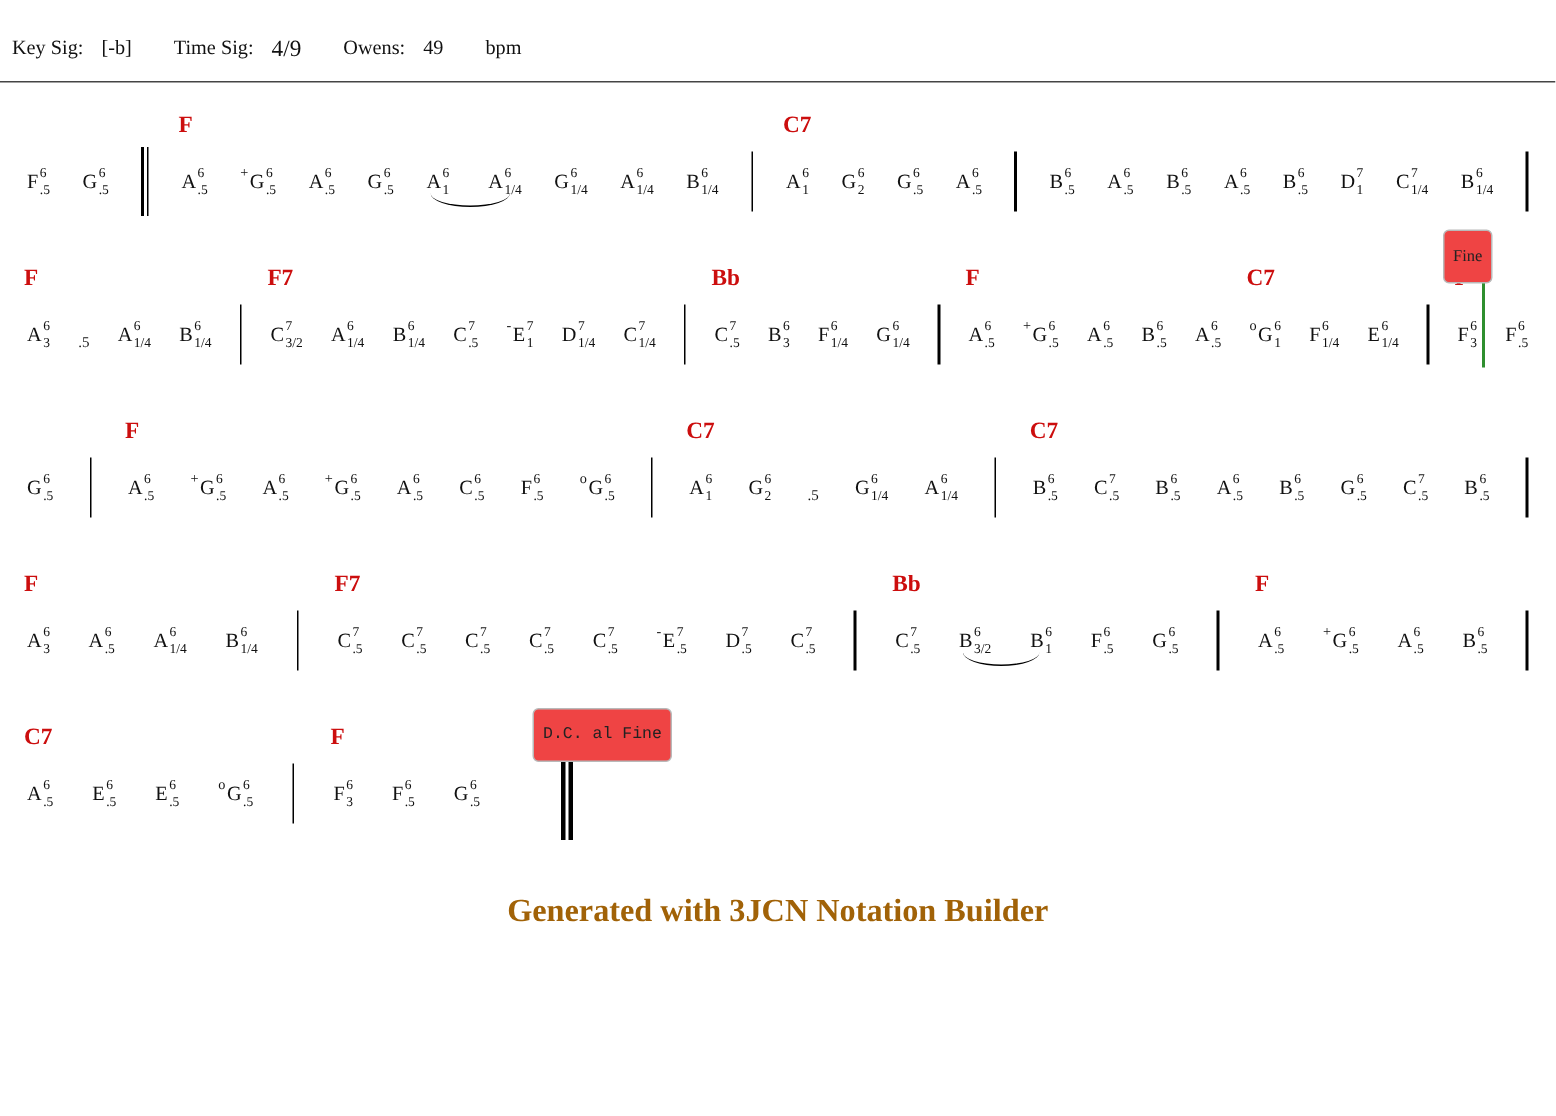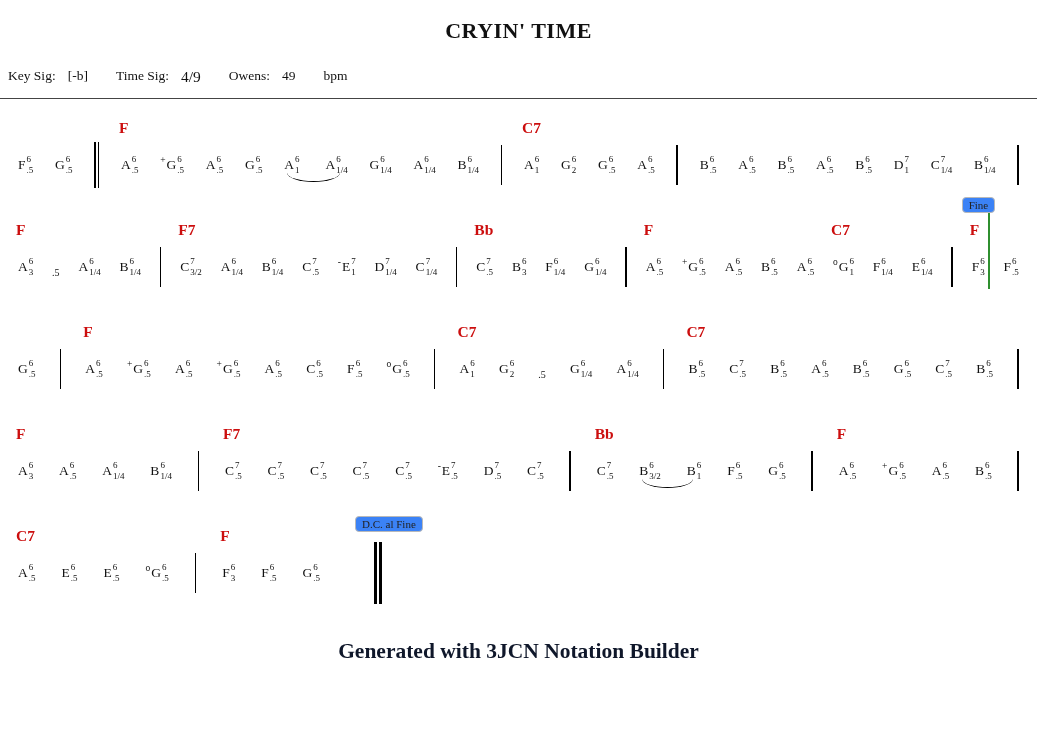--- a/index.html
+++ b/index.html
@@ -20,37 +20,36 @@
   .line.loose{column-gap:26px;}
   .note{position:relative;display:inline-flex;align-items:center;}
   .letter{font-size:13.5px;}
   .stack{display:inline-flex;flex-direction:column;align-items:flex-start;line-height:1;margin-left:1px;}
   .oct{font-size:9px;}
   .dur{font-size:9px;margin-top:2px;}
   .pre{font-size:9.5px;transform:translateY(-5px);margin-right:1px;}
   .rest{font-size:10px;transform:translateY(5px);}
   .chord{position:absolute;top:-36px;left:-2px;color:#cc0e0e;font-weight:bold;font-size:15.5px;white-space:nowrap;}
   .mark{position:absolute;top:-60px;left:-10px;font-size:11px;font-weight:normal;color:#222;
-        border:1px solid #b9b9b9;border-radius:4px;background:#3b82f6;padding:1px 6px;white-space:nowrap;z-index:3;}
+        border:1px solid #b9b9b9;border-radius:4px;background:#ef4444;padding:11px 6px;white-space:nowrap;z-index:3;}
   .green-line{position:absolute;right:-5px;top:-54px;width:1.5px;height:86px;background:#2f8f2f;}
   .bar{width:1.5px;height:40px;background:#000;flex:none;}
   .dbar{width:5px;height:46px;border-left:2px solid #000;border-right:1.5px solid #000;flex:none;box-sizing:border-box;}
   .endbar{position:relative;width:8px;height:62px;border-left:3.5px solid #000;border-right:3.5px solid #000;
           flex:none;box-sizing:border-box;margin-left:28px;}
-  .endmark{top:-26px;left:-22px;}
+  .endmark{top:-26px;left:-22px;font-family:Liberation Mono, monospace;}
   .slurgrp{position:relative;display:inline-flex;column-gap:26px;}
   .slur-arc{position:absolute;left:3px;right:8px;bottom:-7px;height:9px;
             border-bottom:1.5px solid #000;border-radius:0 0 55% 55% / 0 0 100% 100%;}
-  .footer{margin-top:30px;text-align:center;font-size:21.5px;font-weight:bold;color:#0f172a;}
+  .footer{margin-top:30px;text-align:center;font-size:21.5px;font-weight:bold;color:#a16207;}
 </style>
 </head>
 <body>
 
 <div class="header">
-  <div class="title">CRYIN' TIME</div>
   <div class="meta">
     <span class="ml">Key Sig:</span>
     <span class="mv">[-b]</span>
     <span class="ml">Time Sig:</span>
     <span class="mv timeval">4/9</span>
     <span class="ml">Owens:</span>
     <span class="mv">49</span>
     <span class="ml">bpm</span>
   </div>
   <hr class="rule">

